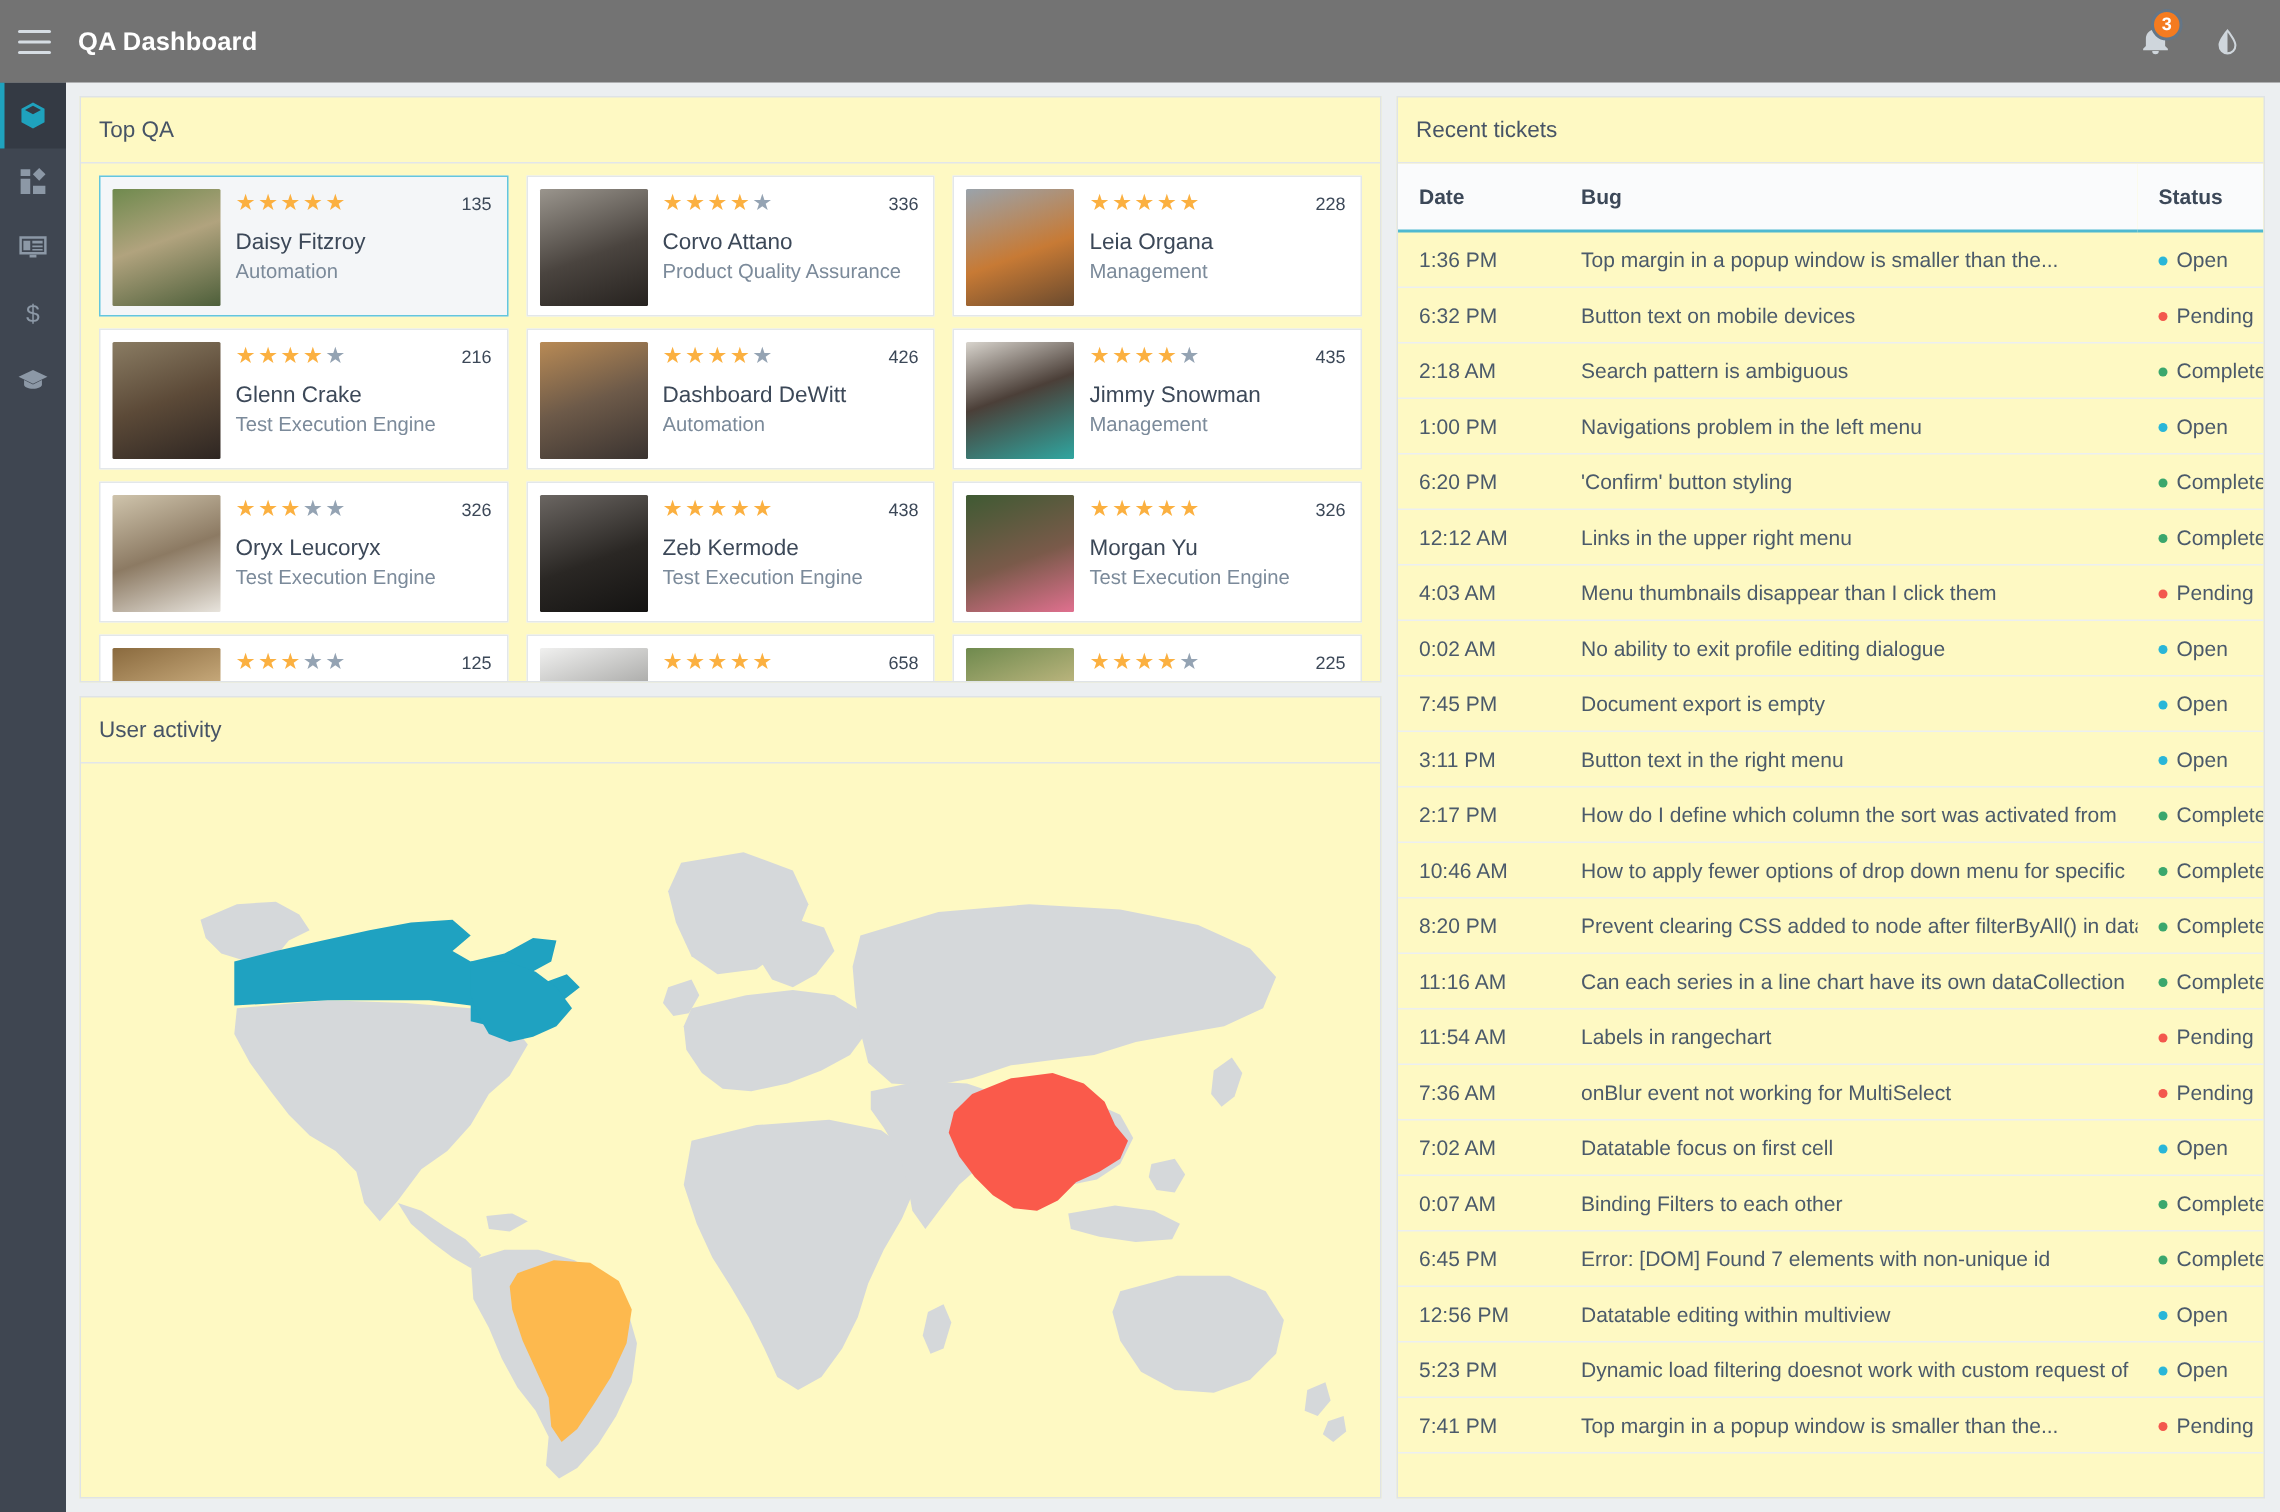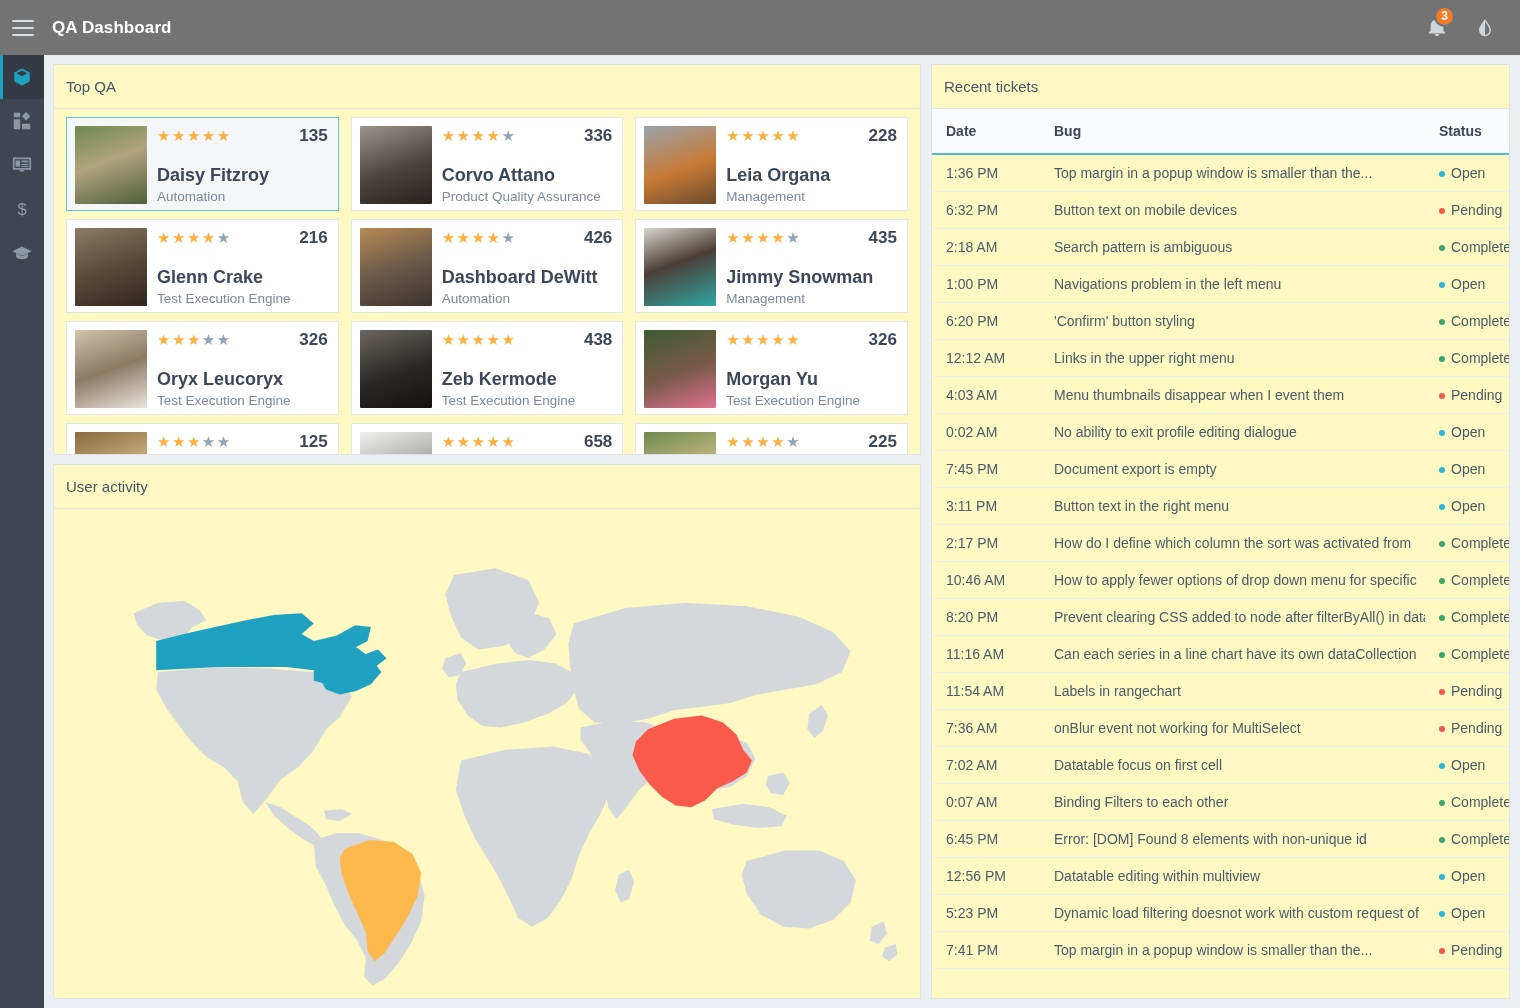--- a/index.html
+++ b/index.html
@@ -93,25 +93,25 @@
   .qa-avatar {
     width: 72px; height: 78px; flex: 0 0 72px; border-radius: 1px;
     background-size: cover; background-position: center top;
   }
   .qa-info { flex: 1; min-width: 0; position: relative; padding-top: 1px; }
   .qa-toprow { display: flex; align-items: flex-start; justify-content: space-between; }
   .stars { font-size: 15px; letter-spacing: 1.5px; line-height: 18px; white-space: nowrap; }
   .star-on { color: #fbb040; }
   .star-off { color: #94a3b3; }
   .qa-score {
-    font-size: 17px; font-weight: bold; color: #3c4858; line-height: 18px;
+    font-size: 12px; font-weight: normal; color: #3c4858; line-height: 18px;
     padding-left: 6px;
   }
   .qa-name {
-    font-size: 18px; font-weight: bold; color: #3c4858; margin-top: 20px;
+    font-size: 15px; font-weight: normal; color: #3c4858; margin-top: 8px;
     white-space: nowrap; overflow: hidden;
   }
   .qa-role {
     font-size: 13.5px; color: #7b8a9a; margin-top: 3px;
     white-space: nowrap; overflow: hidden;
   }
 
   
   .activity-panel { flex: 1; }
   .map-wrap {
@@ -468,21 +468,21 @@
                 <td>'Confirm' button styling</td>
                 <td class="status-cell st-complete"><span class="dot"></span><span>Complete</span></td>
               </tr>
               <tr>
                 <td>12:12 AM</td>
                 <td>Links in the upper right menu</td>
                 <td class="status-cell st-complete"><span class="dot"></span><span>Complete</span></td>
               </tr>
               <tr>
                 <td>4:03 AM</td>
-                <td>Menu thumbnails disappear when I event them</td>
+                <td>Menu thumbnails disappear than I click them</td>
                 <td class="status-cell st-pending"><span class="dot"></span><span>Pending</span></td>
               </tr>
               <tr>
                 <td>0:02 AM</td>
                 <td>No ability to exit profile editing dialogue</td>
                 <td class="status-cell st-open"><span class="dot"></span><span>Open</span></td>
               </tr>
               <tr>
                 <td>7:45 PM</td>
                 <td>Document export is empty</td>
@@ -528,21 +528,21 @@
                 <td>Datatable focus on first cell</td>
                 <td class="status-cell st-open"><span class="dot"></span><span>Open</span></td>
               </tr>
               <tr>
                 <td>0:07 AM</td>
                 <td>Binding Filters to each other</td>
                 <td class="status-cell st-complete"><span class="dot"></span><span>Complete</span></td>
               </tr>
               <tr>
                 <td>6:45 PM</td>
-                <td>Error: [DOM] Found 8 elements with non-unique id</td>
+                <td>Error: [DOM] Found 7 elements with non-unique id</td>
                 <td class="status-cell st-complete"><span class="dot"></span><span>Complete</span></td>
               </tr>
               <tr>
                 <td>12:56 PM</td>
                 <td>Datatable editing within multiview</td>
                 <td class="status-cell st-open"><span class="dot"></span><span>Open</span></td>
               </tr>
               <tr>
                 <td>5:23 PM</td>
                 <td>Dynamic load filtering doesnot work with custom request of</td>

